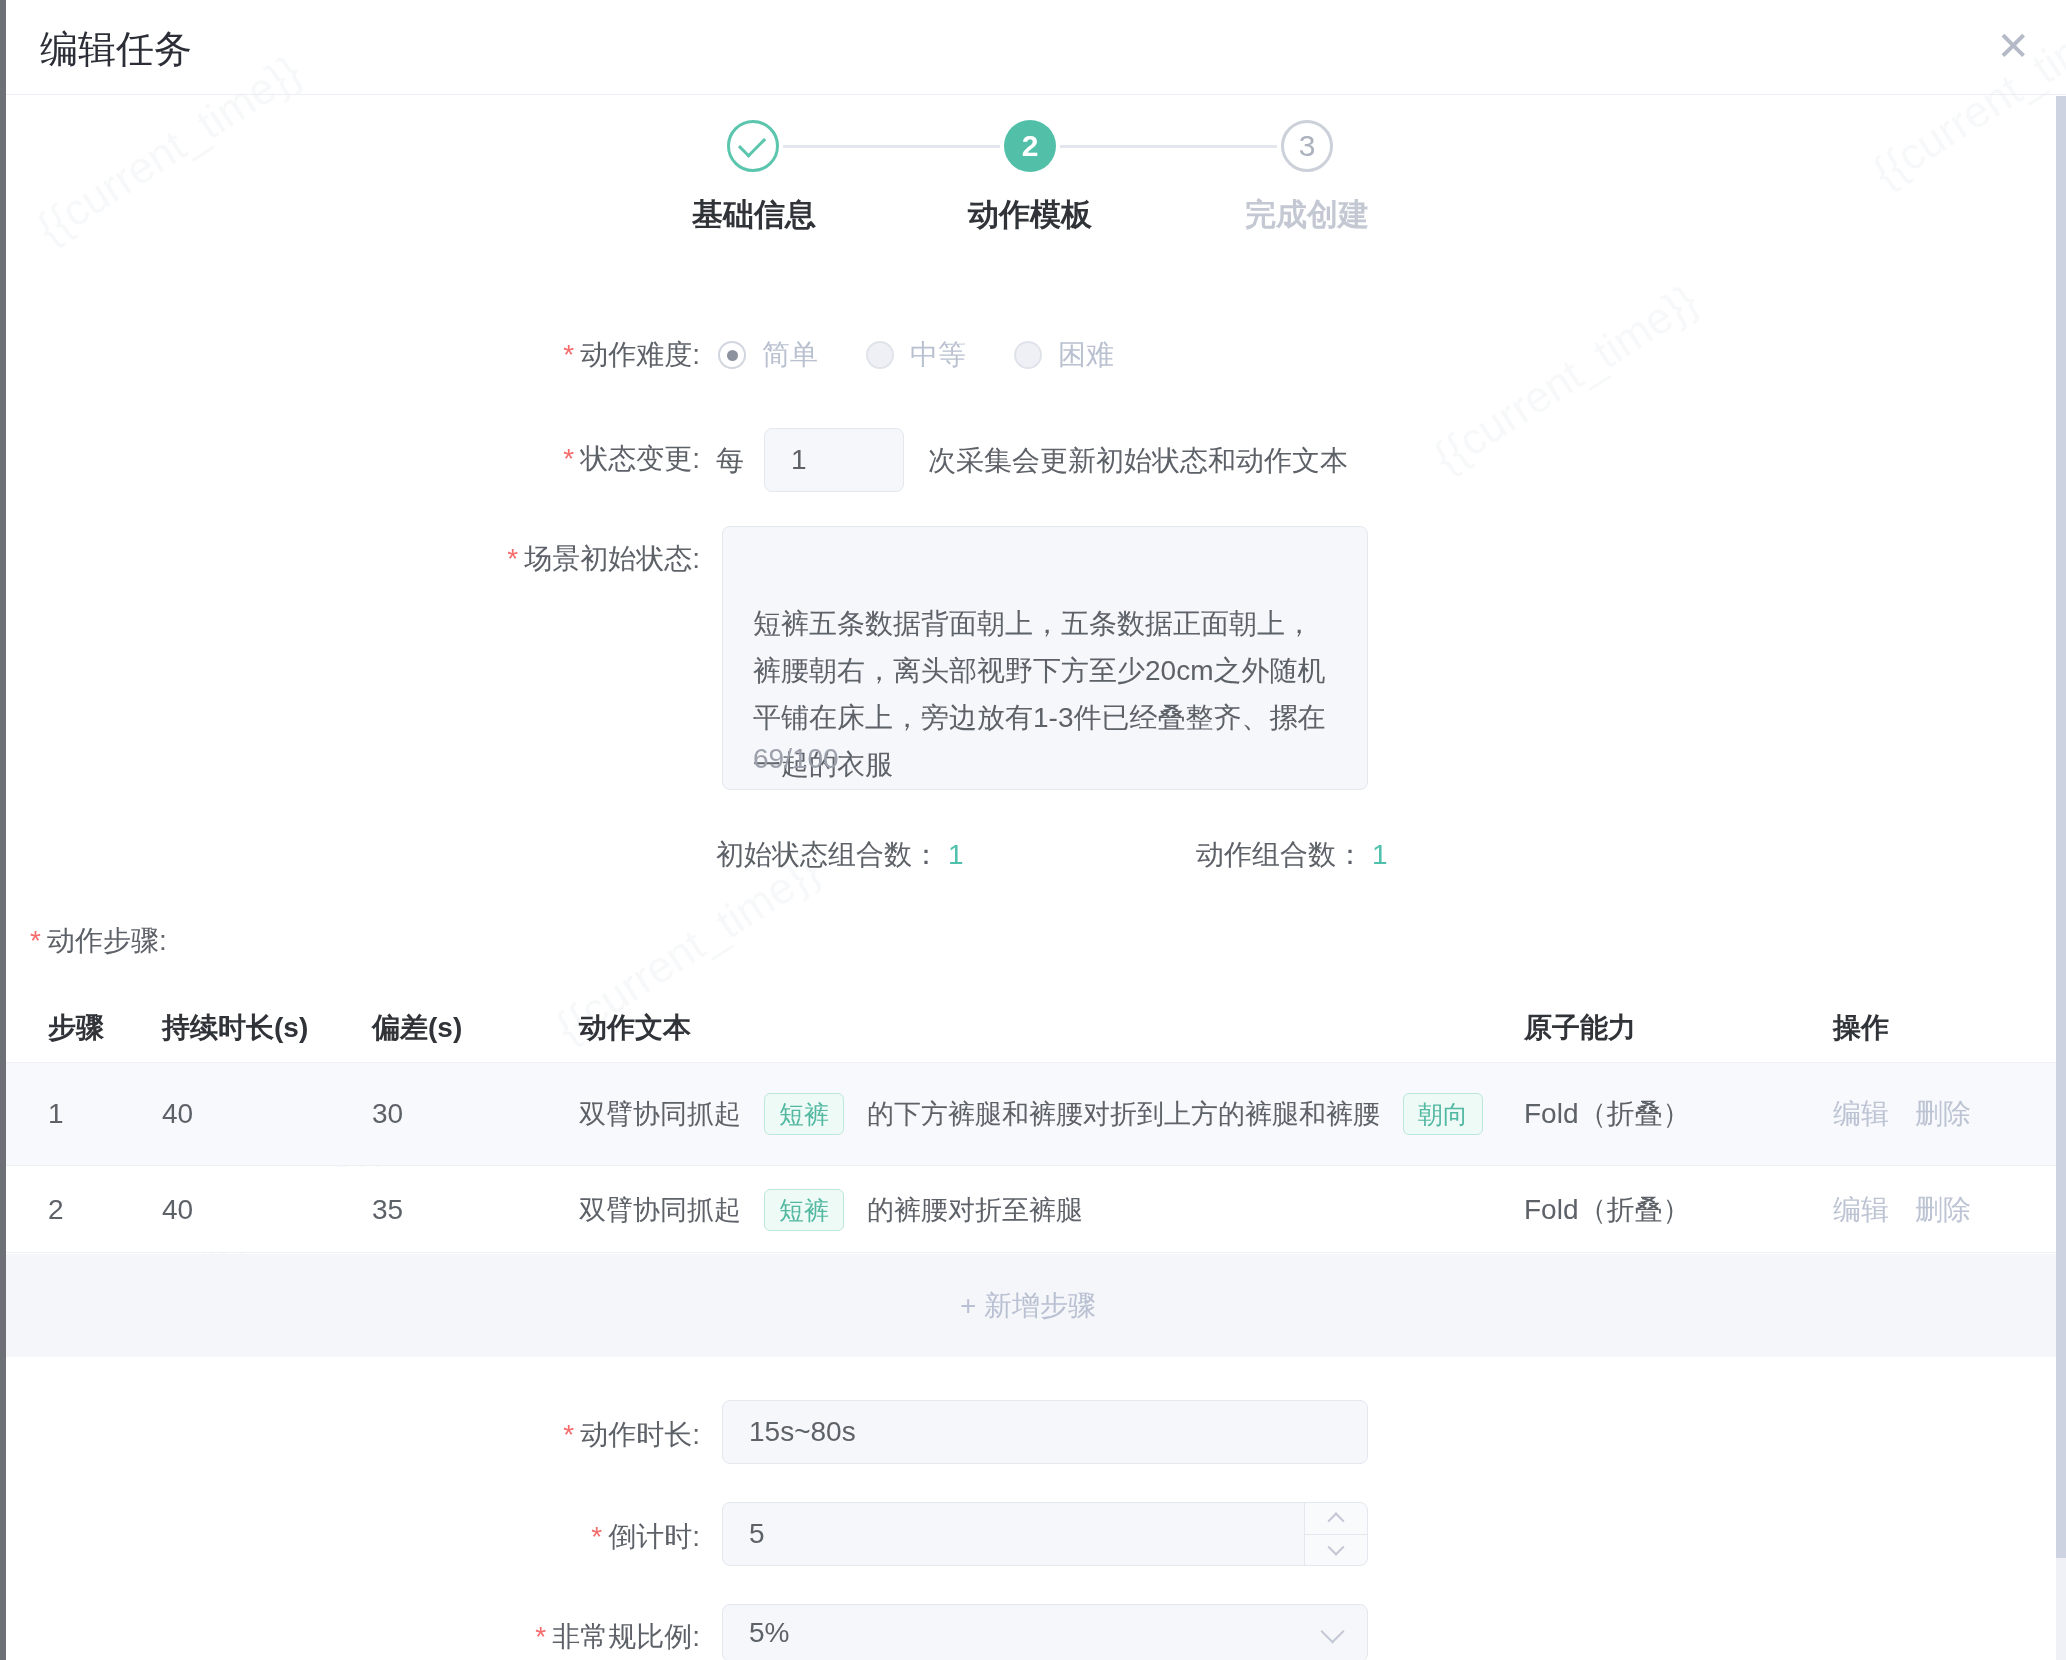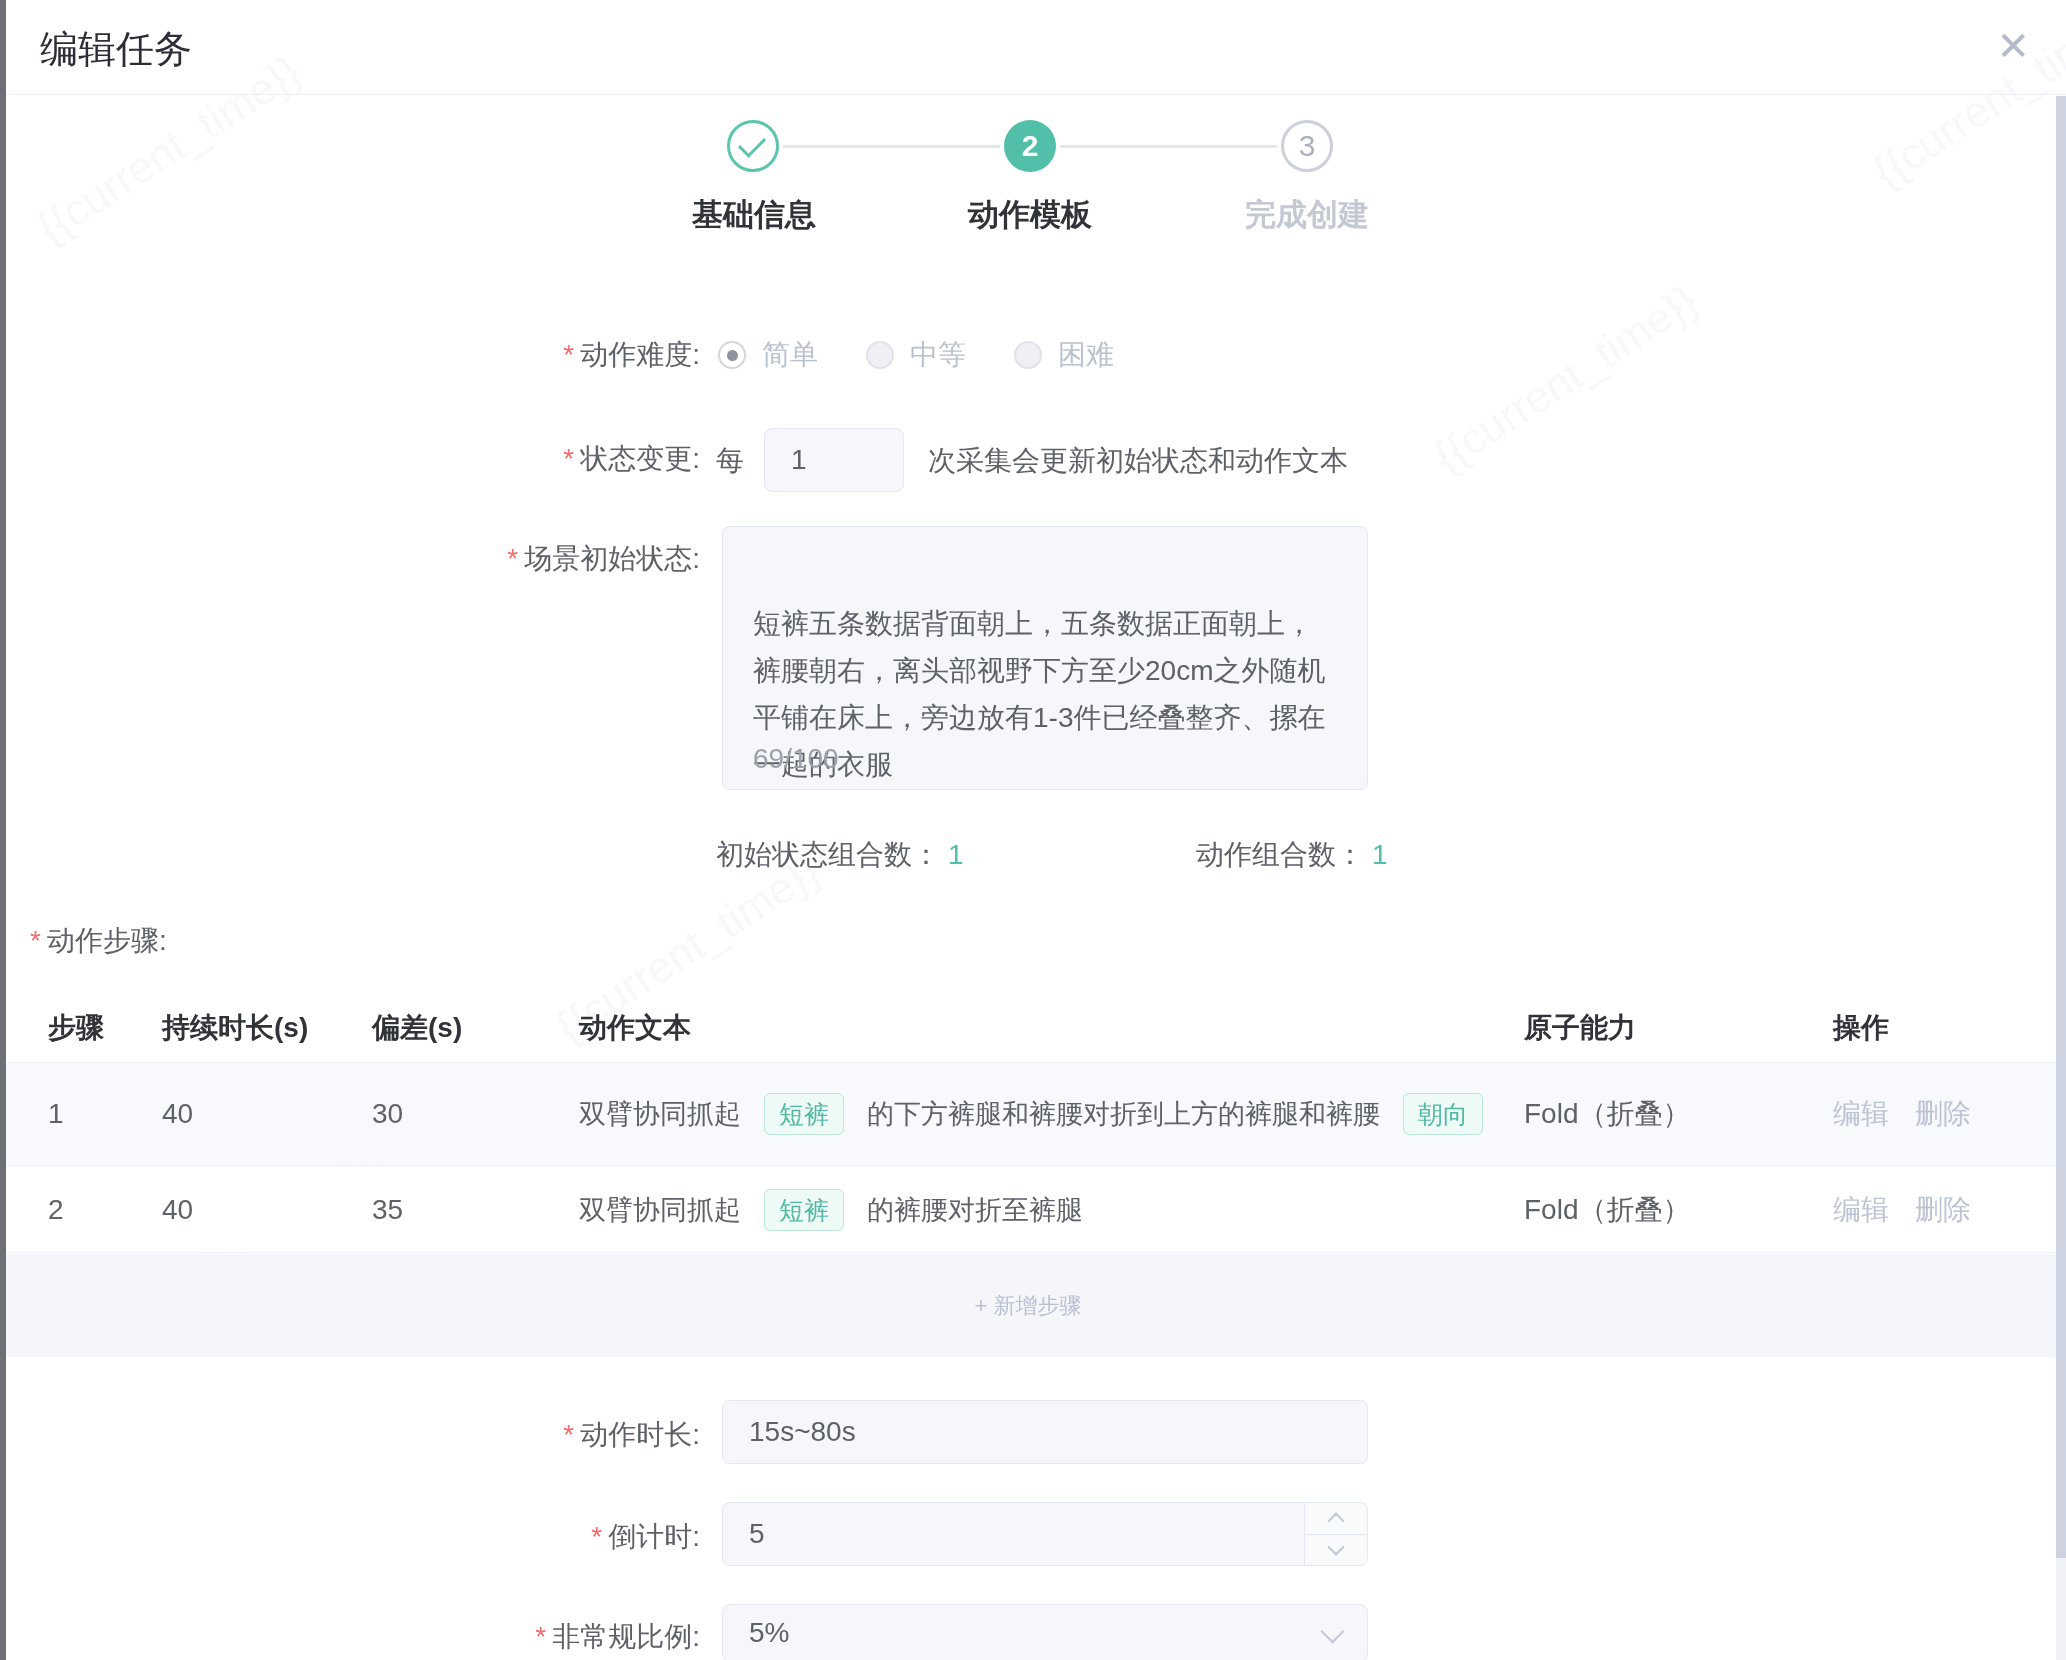--- a/index.html
+++ b/index.html
@@ -80,21 +80,21 @@
   .row1{position:absolute;left:0;right:10px;top:1062px;height:104px;background:#f8f9fc;
         border-top:1px solid #eef0f5;border-bottom:1px solid #eef0f5;color:#5d6168;z-index:3;}
   .row2{position:absolute;left:0;right:10px;top:1167px;height:86px;background:#fff;
         border-bottom:1px solid #eef0f5;color:#5d6168;z-index:3;}
   .atext{display:flex;align-items:center;gap:23px;white-space:nowrap;font-size:27px;}
   .tag{display:inline-block;padding:4px 14px;border-radius:6px;background:#eefaf6;
        border:1px solid #bce7da;color:#52b8a1;font-size:25px;line-height:32px;}
   .ops{display:flex;gap:26px;color:#bcc3d3;}
   .ops span{cursor:pointer;}
   .add-band{position:absolute;left:0;right:10px;top:1254px;height:103px;background:#f5f6f9;
-            display:flex;align-items:center;justify-content:center;font-size:22px;color:#b9c0d2;z-index:3;cursor:pointer;}
+            display:flex;align-items:center;justify-content:center;font-size:28px;color:#b9c0d2;z-index:3;cursor:pointer;}
 
   
   .dur-input{left:722px;top:1400px;width:646px;height:64px;display:flex;align-items:center;padding-left:26px;}
   .cd-input{left:722px;top:1502px;width:646px;height:64px;display:flex;align-items:center;padding-left:26px;}
   .spin{position:absolute;right:0;top:0;bottom:0;width:62px;border-left:1px solid #e3e7ee;
         display:flex;flex-direction:column;background:#f8fafc;border-radius:0 8px 8px 0;overflow:hidden;}
   .spin .sbtn{flex:1;display:flex;align-items:center;justify-content:center;cursor:pointer;}
   .spin .sbtn:first-child{border-bottom:1px solid #e3e7ee;}
   .chev{width:12px;height:12px;box-sizing:border-box;}
   .chev-up{border-left:2px solid #c3c8d4;border-top:2px solid #c3c8d4;transform:rotate(45deg) translate(2px,2px);}

